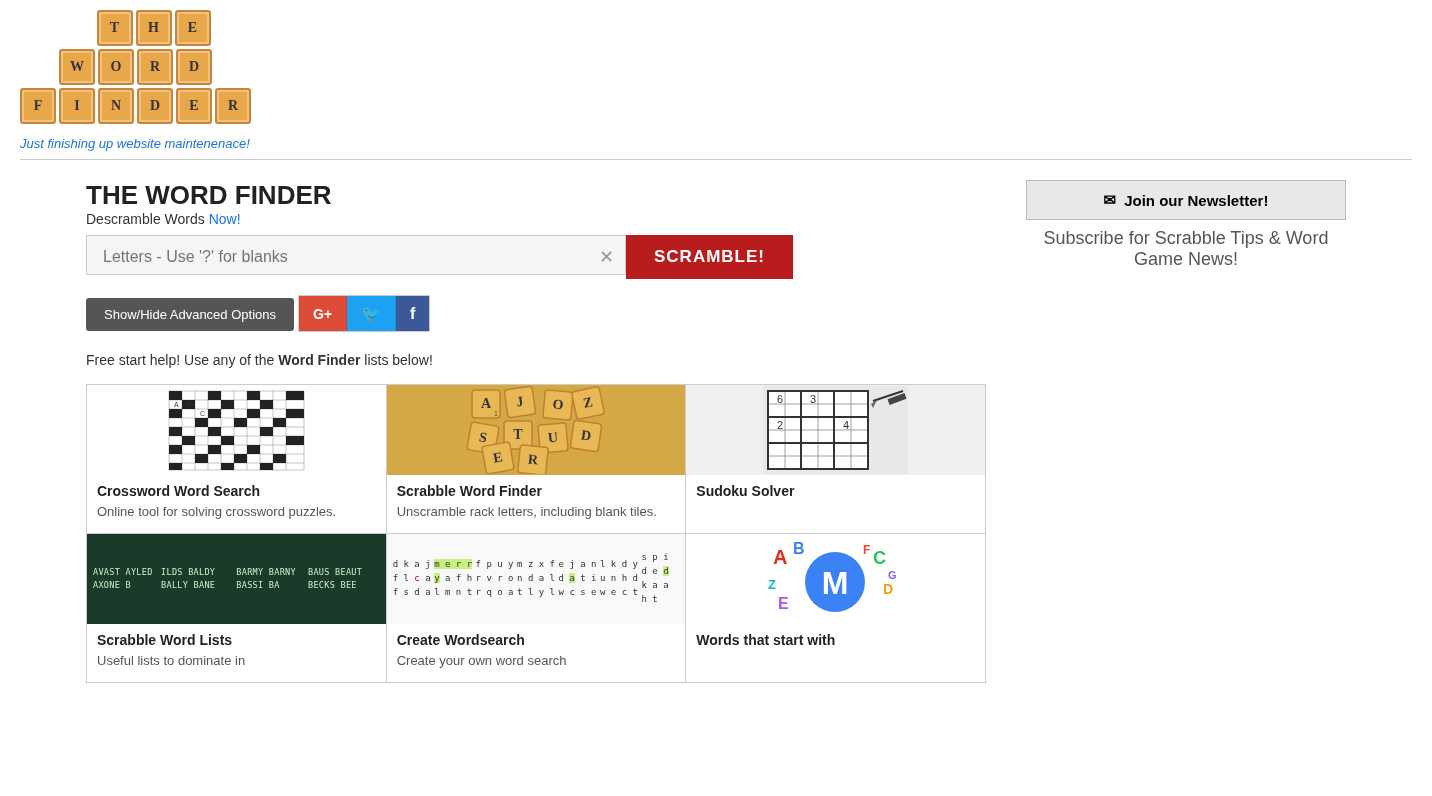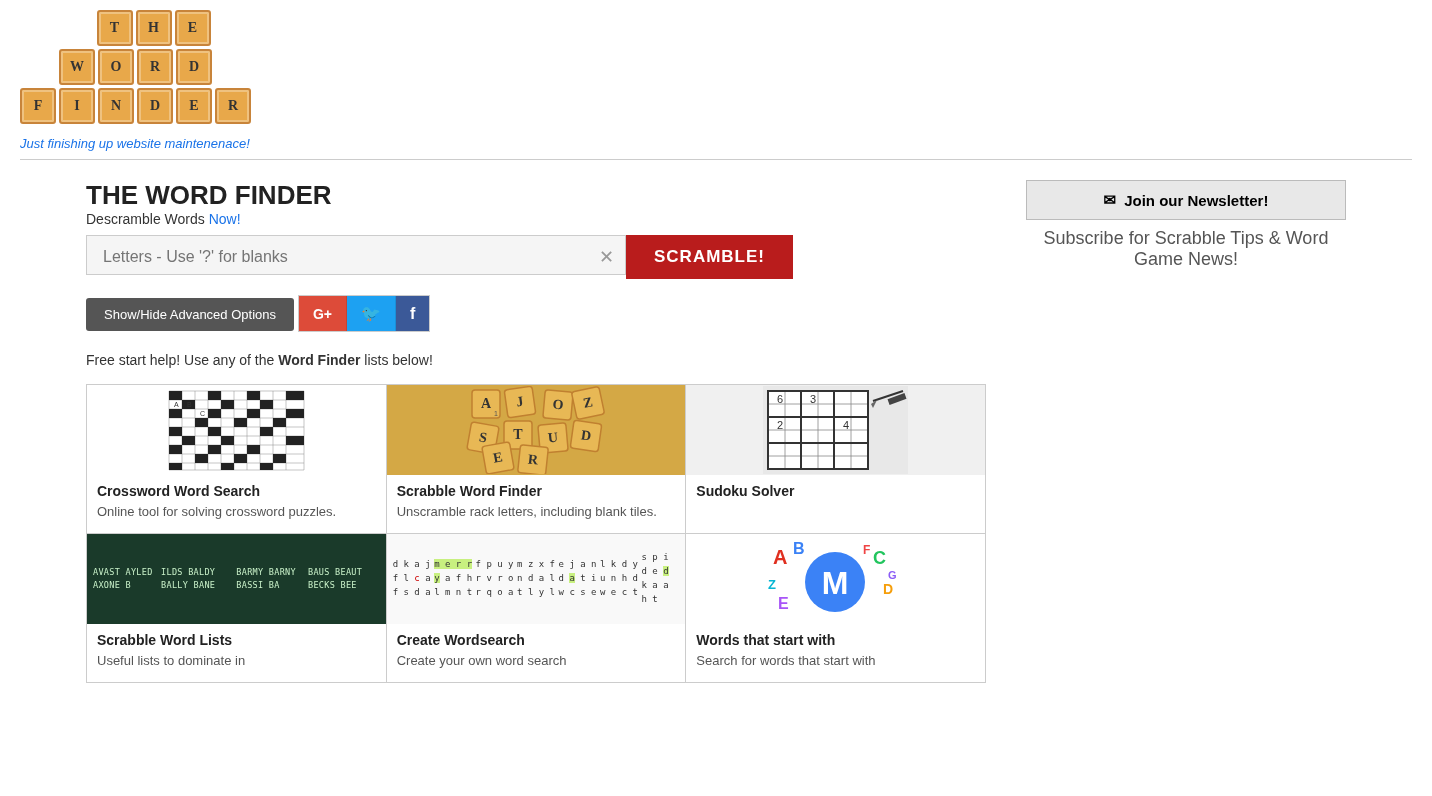--- a/index.html
+++ b/index.html
@@ -365,21 +365,20 @@
 
                 <circle cx="72" cy="48" r="30" fill="#3b82f6"></circle>
                 <text x="72" y="60" font-size="32" font-weight="bold" fill="white" font-family="Arial" text-anchor="middle">M</text>
 
                 <text x="100" y="20" font-size="12" font-weight="bold" fill="#ef4444" font-family="Arial">F</text>
                 <text x="125" y="45" font-size="11" font-weight="bold" fill="#8b5cf6" font-family="Arial">G</text>
               </svg>
             </div>
             <div class="tool-info">
               <div class="tool-title">Words that start with</div>
-              <div class="tool-desc">Search for words that start with</div>
             </div>
           </div>
 
         </div>
       </div>
 
     </div>
 
     <div class="right-col">
       <button class="newsletter-btn">

